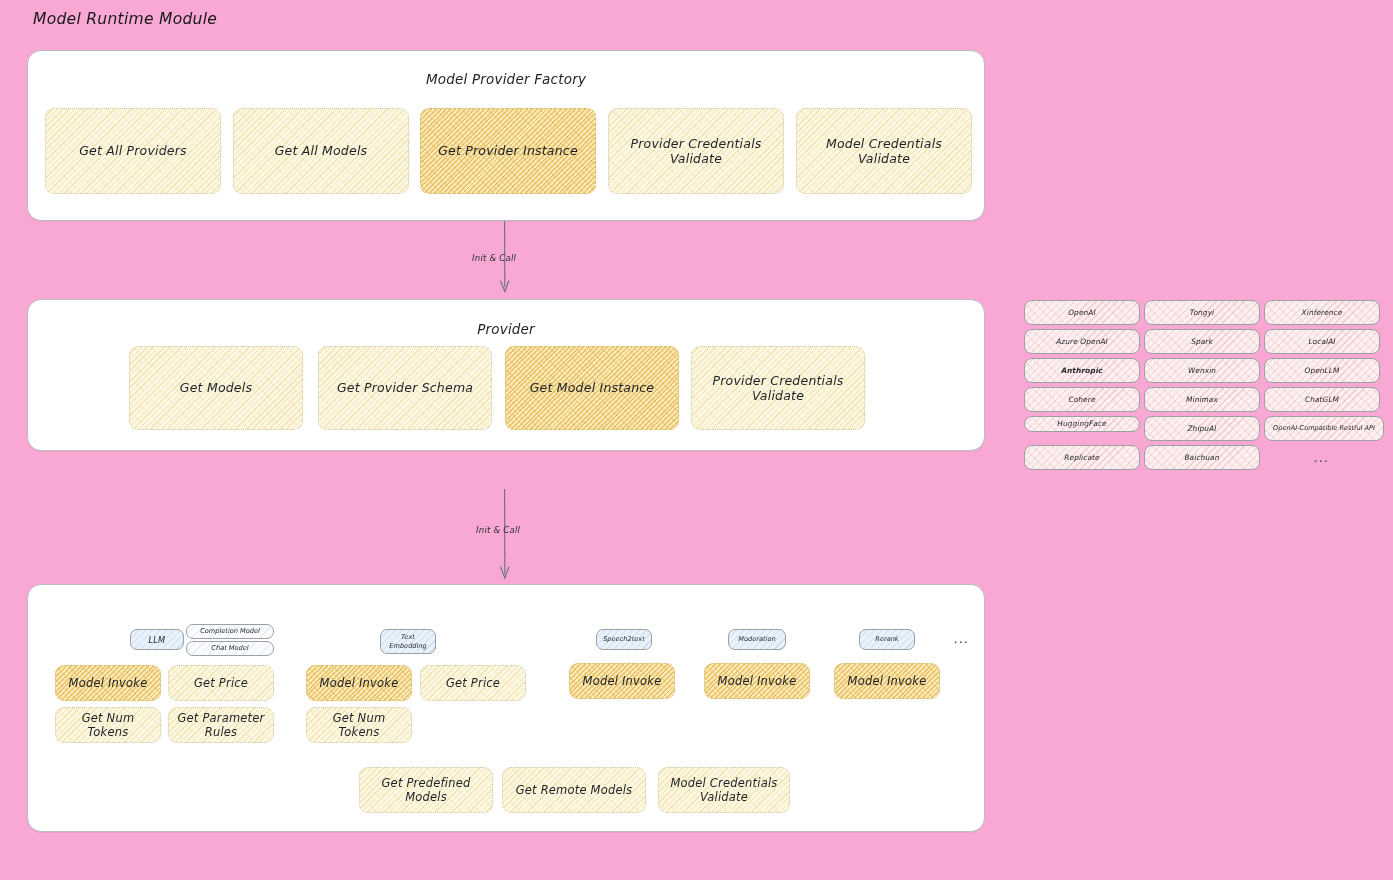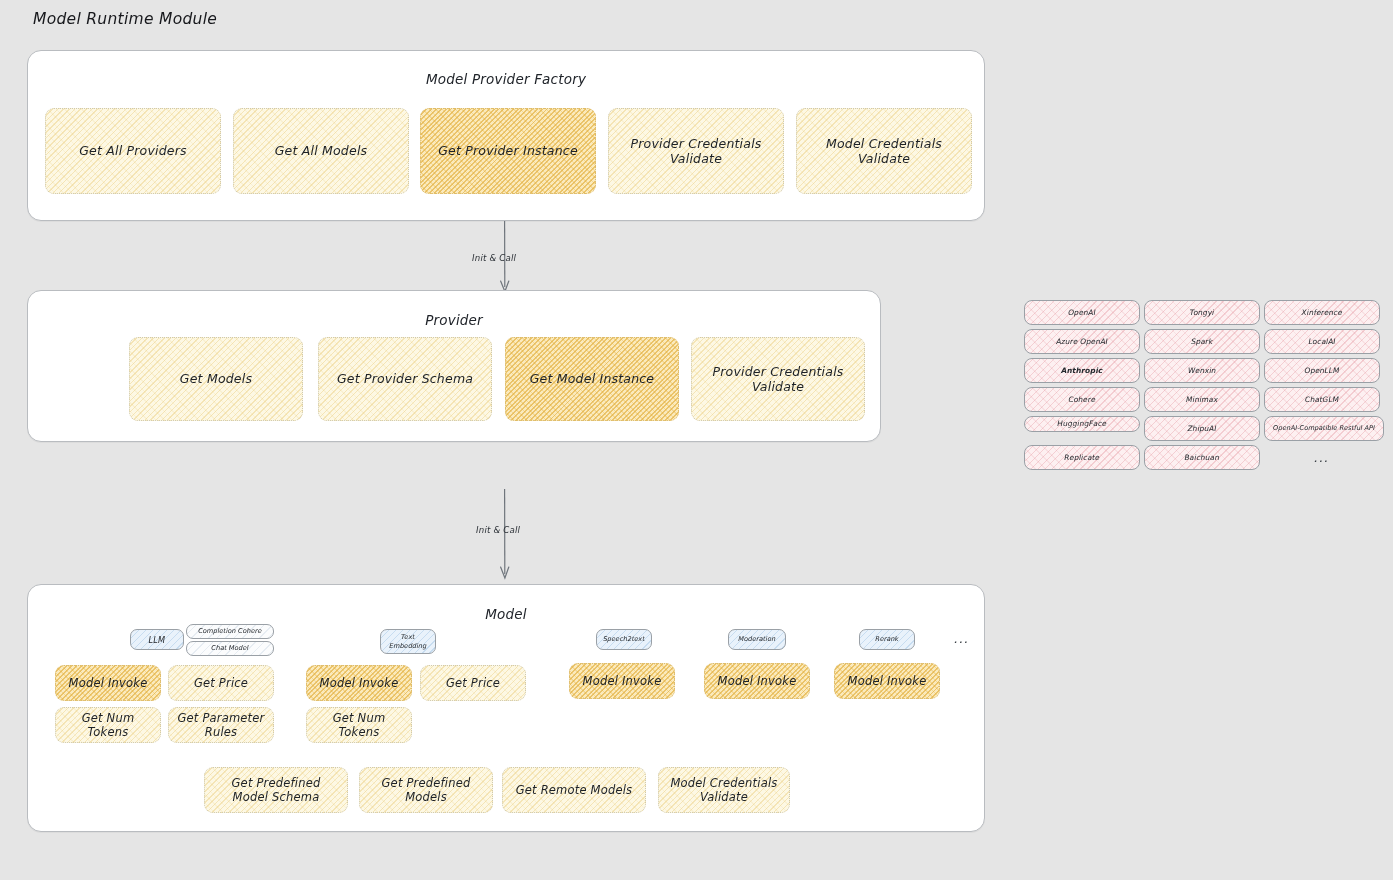--- a/index.html
+++ b/index.html
@@ -6,21 +6,21 @@
   * { box-sizing: border-box; }
   html, body {
     margin: 0; padding: 0;
     background: #ffffff;
     font-family: "DejaVu Sans", sans-serif;
   }
   #canvas {
     position: relative;
     width: 1393px;
     height: 880px;
-    background: #e5e5e5;
+    background: #f9a8d4;
     overflow: hidden;
   }
 
   
   .hand {
     font-family: "DejaVu Sans", sans-serif;
     font-weight: 400;
     color: #1f2328;
     letter-spacing: .2px;
     font-style: italic;
@@ -205,21 +205,21 @@
   </div>
 
   <div class="connector" style="left:498px; top:221px; width:14px; height:78px;">
     <svg width="14" height="78" viewBox="0 0 14 78">
       <path d="M6.6 0 L6.8 66" stroke="#6f757c" stroke-width="1.2" fill="none"></path>
       <path d="M2.6 60 L6.9 70.5 L10.8 60" stroke="#6f757c" stroke-width="1.2" fill="none" stroke-linecap="round"></path>
     </svg>
   </div>
   <div class="conn-label hand" style="left:472px; top:253px;">Init &amp; Call</div>
 
-  <div class="panel stack" style="left:27px; top:290px; width:854px; height:152px;">
+  <div class="panel stack" style="left:27px; top:299px; width:958px; height:152px;">
     <div class="panel-title hand" style="top:21px;">Provider</div>
 
     <div class="box yellow hand fs13" style="left:101px; top:46px; width:174px; height:84px;">Get Models</div>
 
     <div class="box yellow hand fs13" style="left:290px; top:46px; width:174px; height:84px;">Get Provider Schema</div>
 
     <div class="box yellow-hi hand fs13" style="left:477px; top:46px; width:174px; height:84px;">Get Model Instance</div>
 
     <div class="box yellow hand fs13" style="left:663px; top:46px; width:174px; height:84px;">Provider Credentials Validate</div>
   </div>
@@ -250,24 +250,23 @@
 
   <div class="connector" style="left:498px; top:489px; width:14px; height:96px;">
     <svg width="14" height="96" viewBox="0 0 14 96">
       <path d="M6.6 0 L6.8 85" stroke="#6f757c" stroke-width="1.2" fill="none"></path>
       <path d="M2.6 78 L6.9 89 L10.8 78" stroke="#6f757c" stroke-width="1.2" fill="none" stroke-linecap="round"></path>
     </svg>
   </div>
   <div class="conn-label hand" style="left:476px; top:525px;">Init &amp; Call</div>
 
   <div class="panel stack" style="left:27px; top:584px; width:958px; height:248px;">
-    <div class="panel-title hand" style="top:21px;">Model</div>
 
     <div class="box blue hand fs9" style="left:102px; top:44px; width:54px; height:21px;">LLM</div>
-    <div class="box plain hand fs7" style="left:158px; top:39px; width:88px; height:15px;">Completion Cohere</div>
+    <div class="box plain hand fs7" style="left:158px; top:39px; width:88px; height:15px;">Completion Model</div>
     <div class="box plain hand fs7" style="left:158px; top:56px; width:88px; height:15px;">Chat Model</div>
 
     <div class="box yellow-hi hand fs12" style="left:27px; top:80px; width:106px; height:36px;">Model Invoke</div>
     <div class="box yellow hand fs12" style="left:140px; top:80px; width:106px; height:36px;">Get Price</div>
     <div class="box yellow hand fs12" style="left:27px; top:122px; width:106px; height:36px;">Get Num Tokens</div>
     <div class="box yellow hand fs12" style="left:140px; top:122px; width:106px; height:36px;">Get Parameter Rules</div>
 
     <div class="box blue hand fs7" style="left:352px; top:44px; width:56px; height:25px;">Text Embedding</div>
 
     <div class="box yellow-hi hand fs12" style="left:278px; top:80px; width:106px; height:36px;">Model Invoke</div>
@@ -278,19 +277,18 @@
     <div class="box yellow-hi hand fs12" style="left:541px; top:78px; width:106px; height:36px;">Model Invoke</div>
 
     <div class="box blue hand fs7" style="left:700px; top:44px; width:58px; height:21px;">Moderation</div>
     <div class="box yellow-hi hand fs12" style="left:676px; top:78px; width:106px; height:36px;">Model Invoke</div>
 
     <div class="box blue hand fs7" style="left:831px; top:44px; width:56px; height:21px;">Rerank</div>
     <div class="box yellow-hi hand fs12" style="left:806px; top:78px; width:106px; height:36px;">Model Invoke</div>
 
     <div class="ellipsis hand" style="left:926px; top:46px;">...</div>
 
-    <div class="box yellow hand fs12" style="left:176px; top:182px; width:144px; height:46px;">Get Predefined Model Schema</div>
     <div class="box yellow hand fs12" style="left:331px; top:182px; width:134px; height:46px;">Get Predefined Models</div>
     <div class="box yellow hand fs12" style="left:474px; top:182px; width:144px; height:46px;">Get Remote Models</div>
     <div class="box yellow hand fs12" style="left:630px; top:182px; width:132px; height:46px;">Model Credentials Validate</div>
   </div>
 
 </div>
 
 </body></html>

